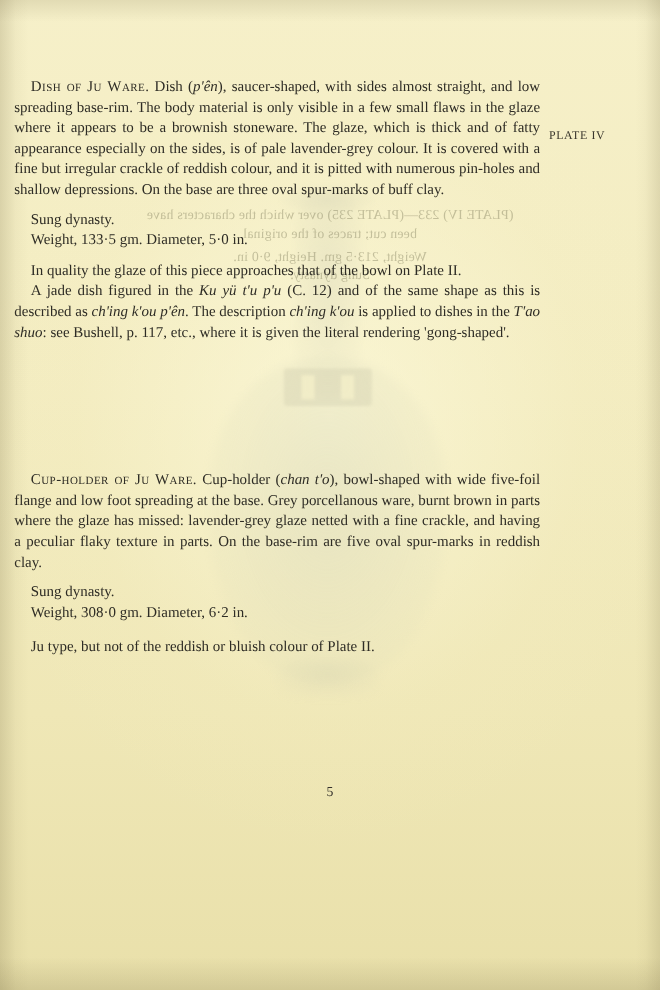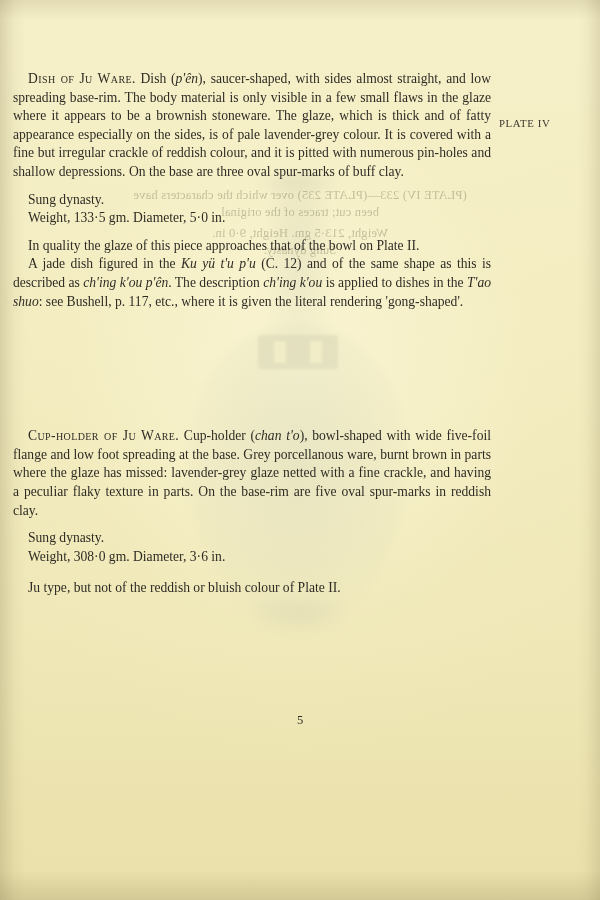--- a/index.html
+++ b/index.html
@@ -231,21 +231,21 @@
 
     <p class="para-indent"><span>A jade dish figured in the </span><span class="it">Ku yü t'u p'u</span><span> (C. 12) and of the same shape as this is described as </span><span class="it">ch'ing k'ou p'ên</span><span>. The description </span><span class="it">ch'ing k'ou</span><span> is applied to dishes in the </span><span class="it">T'ao shuo</span><span>: see Bushell, p. 117, etc., where it is given the literal rendering 'gong-shaped'.</span></p>
 
     <div class="gap-block"></div>
 
     <p class="para-indent"><span class="sc">Cup-holder of Ju Ware.</span><span> Cup-holder (</span><span class="it">chan t'o</span><span>), bowl-shaped with wide five-foil flange and low foot spreading at the base. Grey porcellanous ware, burnt brown in parts where the glaze has missed: lavender-grey glaze netted with a fine crackle, and having a peculiar flaky texture in parts. On the base-rim are five oval spur-marks in reddish clay.</span></p>
 
     <div class="gap-small"></div>
 
     <p class="para-indent">Sung dynasty.</p>
-    <p class="para-indent">Weight, 308·0 gm.    Diameter, 3·6 in.</p>
+    <p class="para-indent">Weight, 308·0 gm.    Diameter, 6·2 in.</p>
 
     <div class="gap-med"></div>
 
     <p class="para-indent">Ju type, but not of the reddish or bluish colour of Plate II.</p>
 
   </div>
 
   <div class="folio">5</div>
 </div>
 

